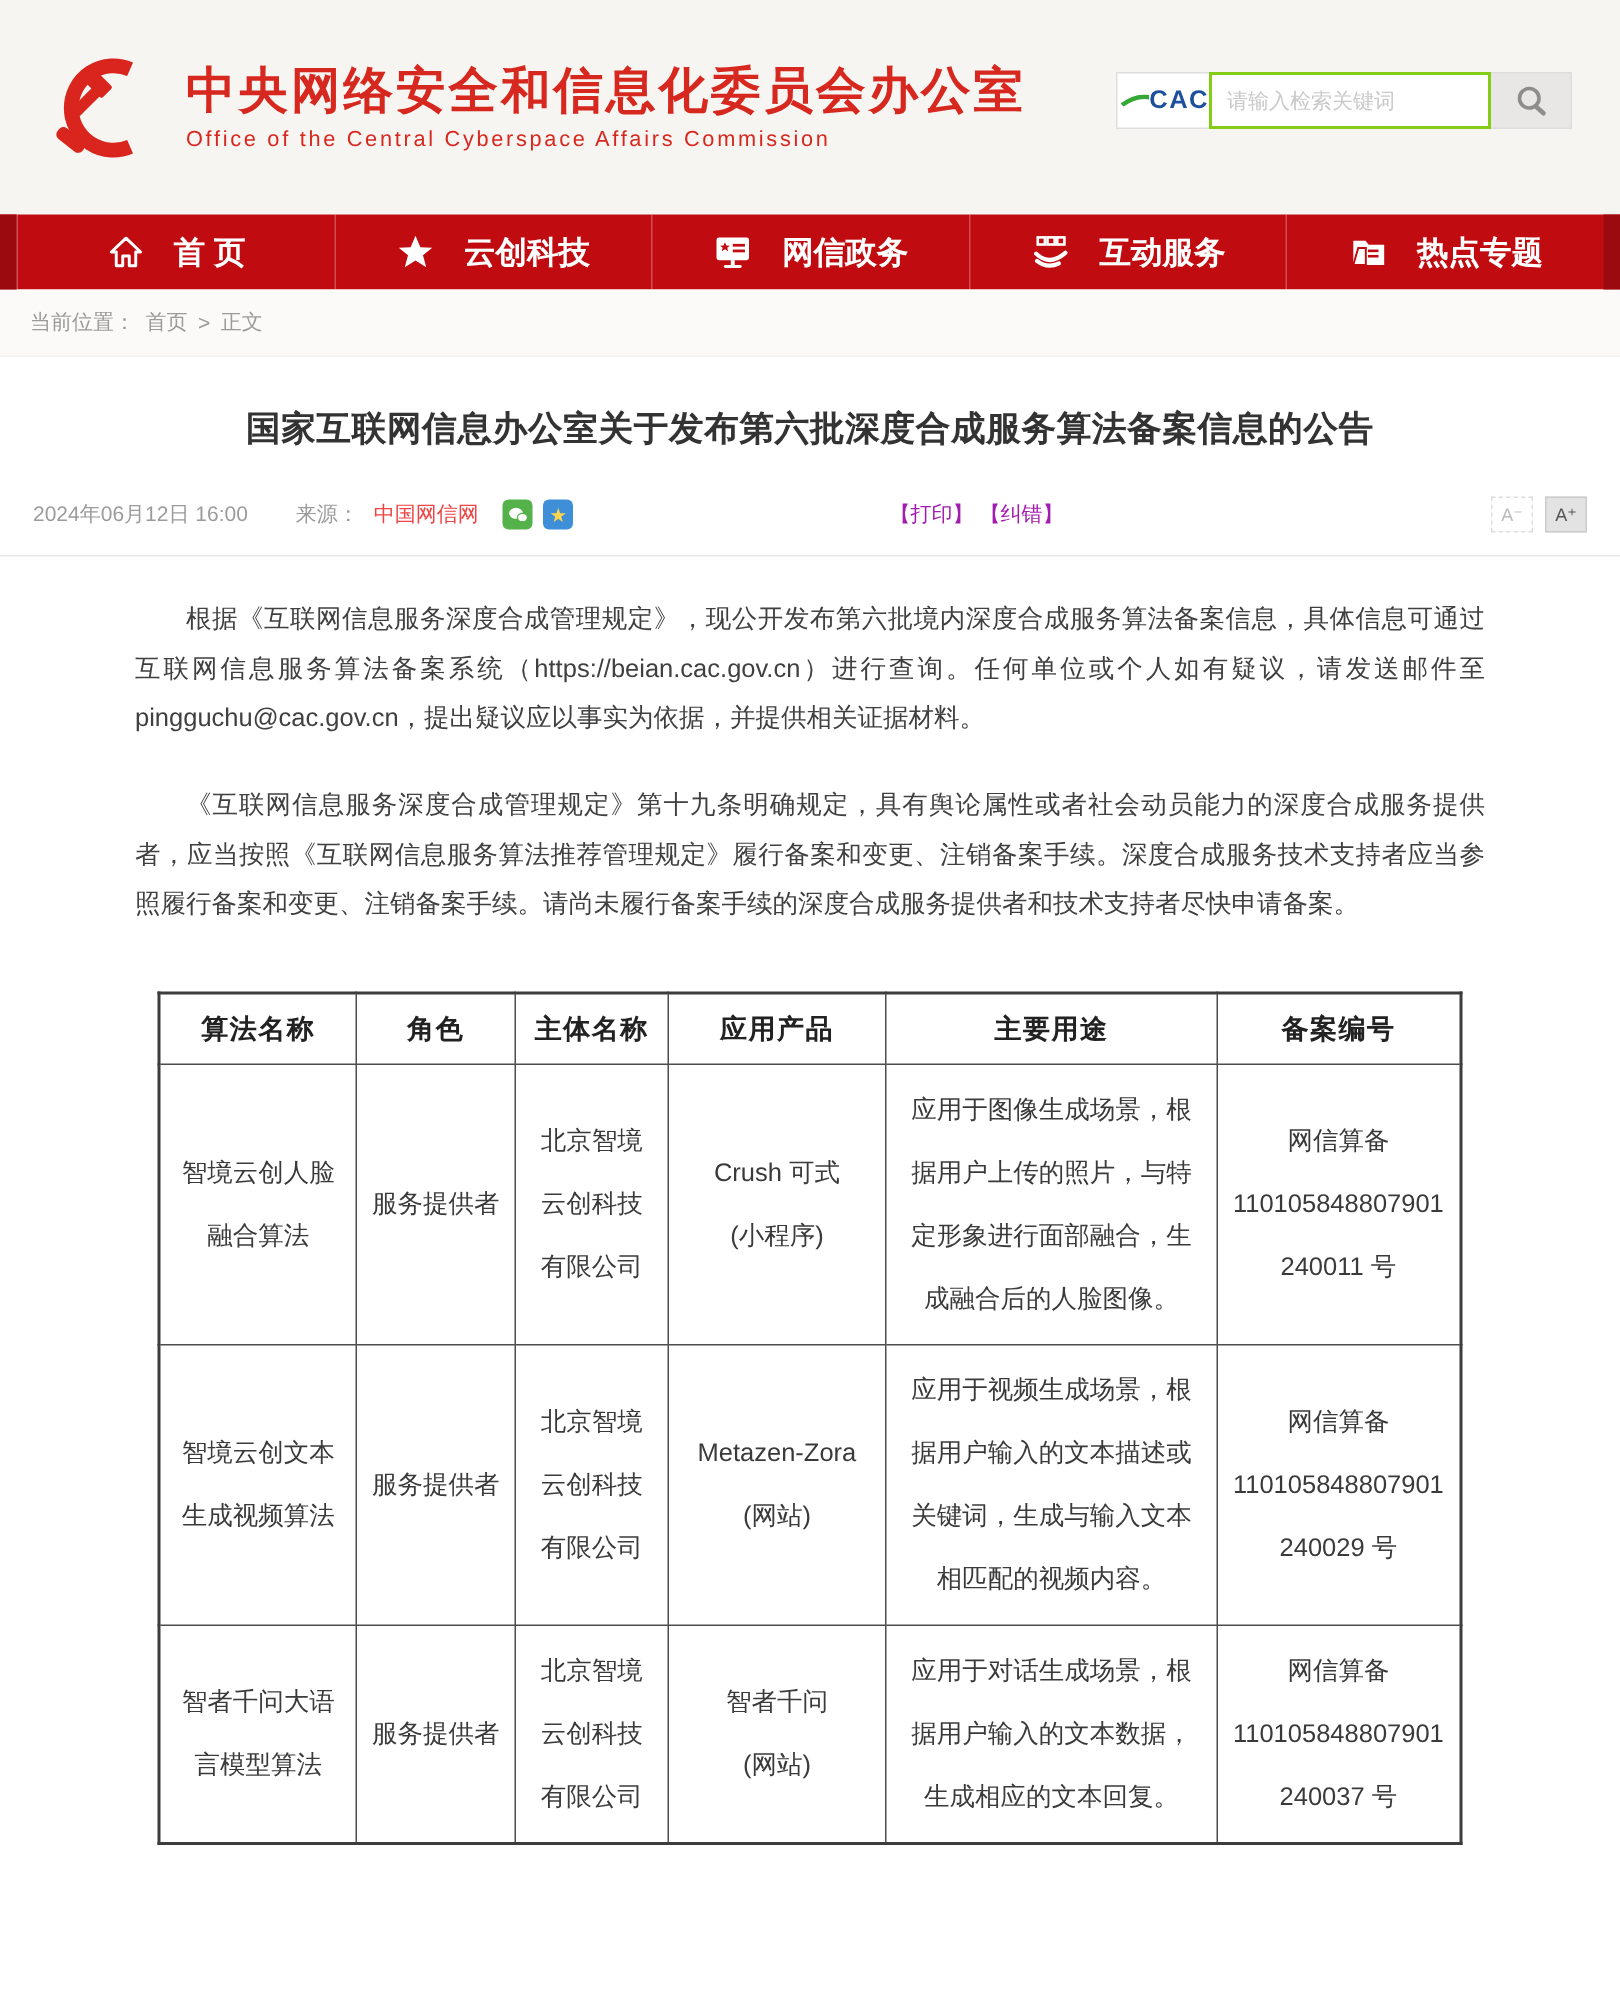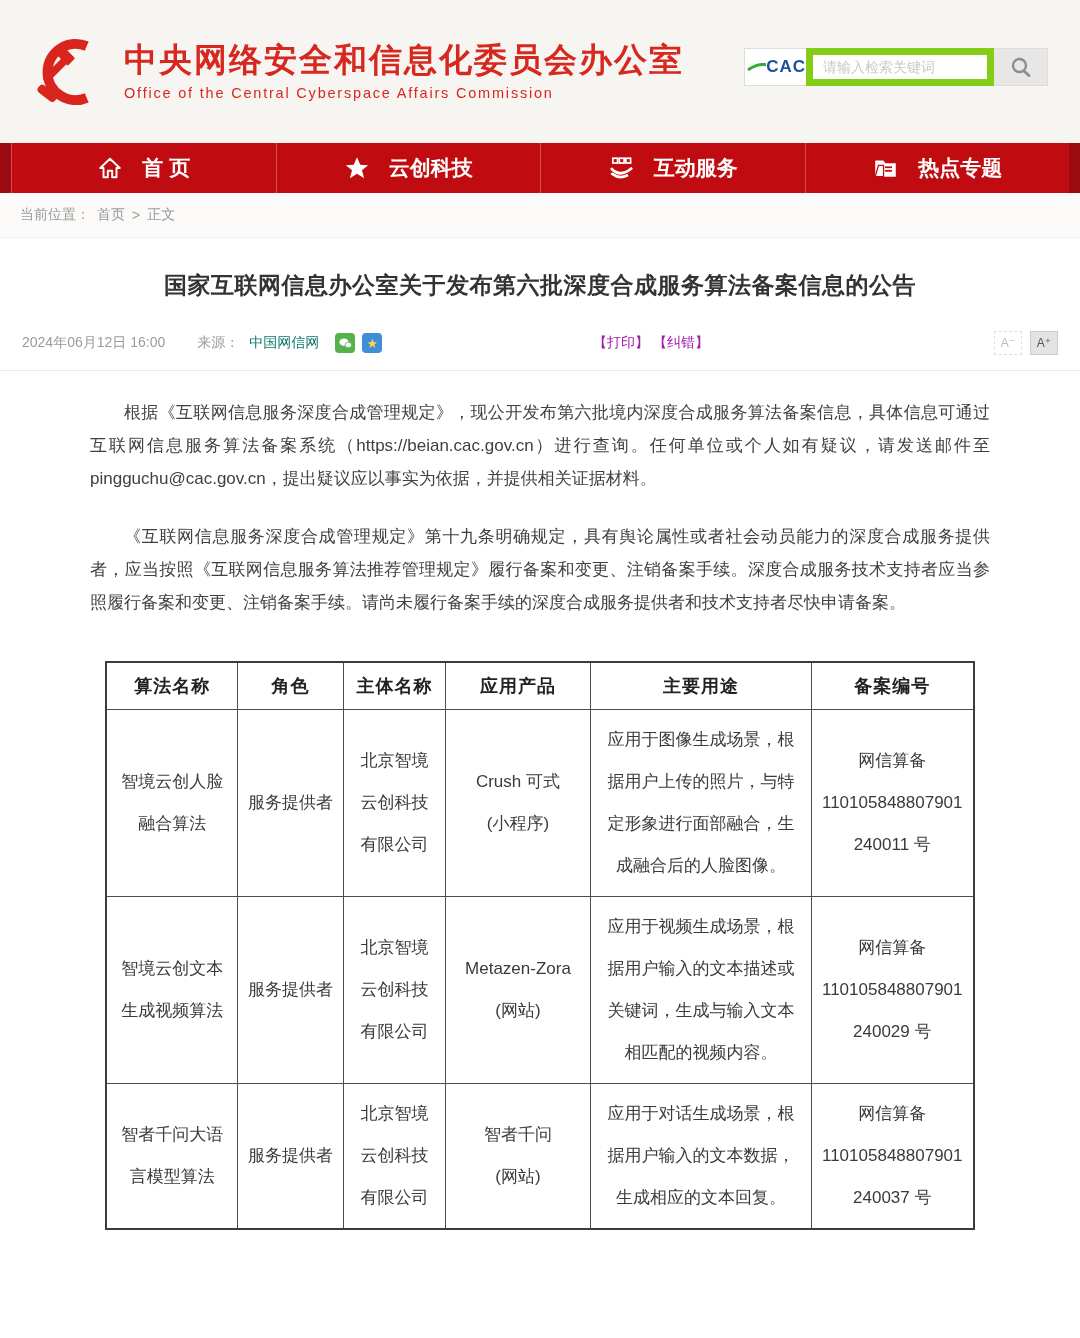--- a/index.html
+++ b/index.html
@@ -25,21 +25,21 @@
     font-size:14.5px; color:#d7281f; letter-spacing:1.8px; margin-top:7px;
     font-weight:500;
   }
   .search{ margin-left:auto; display:flex; height:38px; margin-top:-10px; }
   .search-logo{
     width:62px; background:#fff; border:1px solid #ddd; border-right:none;
     display:flex; flex-direction:row; align-items:center; justify-content:center;
   }
   .cac-word{ font-size:17px; font-weight:bold; color:#1c4f9c; letter-spacing:1px; line-height:1; }
   .search-input{
-    width:188px; border:7px solid #84cc16; background:#fff; padding:4px 10px;
+    width:188px; border:2px solid #84cc16; background:#fff; padding:4px 10px;
     font-size:14px; color:#6d28d9; outline:none;
   }
   .search-input::placeholder{ color:#c9c9c9; }
   .search-btn{
     width:54px; background:#e9e7e5; border:1px solid #ddd; border-left:none;
     display:flex; align-items:center; justify-content:center; cursor:pointer;
   }
 
   
   .nav{ height:50px; background:#c00b10; display:flex; }
@@ -66,21 +66,21 @@
     text-align:center; font-size:23px; font-weight:bold; color:#333;
     letter-spacing:.5px;
   }
   .meta-row{
     position:relative; margin-top:30px; padding:0 22px 15px;
     border-bottom:1px solid #e9e8e7;
     display:flex; align-items:center; font-size:14px; color:#9b9b9b;
   }
   .meta-left{ display:flex; align-items:center; gap:10px; }
   .meta-source-label{ margin-left:22px; }
-  .meta-source{ color:#0f766e; }
+  .meta-source{ color:#ef4444; }
   .share-icons{ display:flex; gap:7px; margin-left:6px; }
   .share-icon{
     width:20px; height:20px; border-radius:4px; display:flex;
     align-items:center; justify-content:center; cursor:pointer;
   }
   .share-wechat{ background:#55b24a; }
   .share-qzone{ background:#3f8fd8; color:#ffd64d; font-size:13px; line-height:1; }
   .meta-mid{ position:absolute; left:593px; color:#a21caf; display:flex; gap:4px; }
   .meta-mid span{ cursor:pointer; }
   .meta-right{ margin-left:auto; display:flex; gap:8px; }
@@ -165,20 +165,31 @@
     <span>首 页</span>
   </div>
 
   <div class="nav-item">
     <svg width="26" height="26" viewBox="0 0 24 24">
       <path d="M12 2 L15 9 L22.3 9.4 L16.6 14 L18.6 21.4 L12 17.3 L5.4 21.4 L7.4 14 L1.7 9.4 L9 9 Z" fill="#fff"></path>
     </svg>
     <span>云创科技</span>
   </div>
 
+  <div class="nav-item">
+    <svg width="27" height="26" viewBox="0 0 24 24">
+      <rect x="2" y="3" width="20" height="14" rx="1.5" fill="#fff"></rect>
+      <path d="M7.2 6 L8.1 8 L10.2 8.1 L8.6 9.4 L9.2 11.5 L7.2 10.3 L5.2 11.5 L5.8 9.4 L4.2 8.1 L6.3 8 Z" fill="#c00b10"></path>
+      <rect x="12" y="7" width="7.5" height="1.7" fill="#c00b10"></rect>
+      <rect x="12" y="10.5" width="7.5" height="1.7" fill="#c00b10"></rect>
+      <rect x="10.8" y="17" width="2.4" height="3" fill="#fff"></rect>
+      <rect x="6.5" y="20" width="11" height="1.8" rx=".9" fill="#fff"></rect>
+    </svg>
+    <span>网信政务</span>
+  </div>
 
   <div class="nav-item">
     <svg width="27" height="26" viewBox="0 0 24 24">
       <rect x="4" y="3" width="4.4" height="4.4" fill="none" stroke="#fff" stroke-width="1.6"></rect>
       <rect x="10" y="3" width="4.4" height="4.4" fill="none" stroke="#fff" stroke-width="1.6"></rect>
       <rect x="16" y="3" width="4.4" height="4.4" fill="none" stroke="#fff" stroke-width="1.6"></rect>
       <path d="M3 13 Q11 21 21 12.5" fill="none" stroke="#fff" stroke-width="2.6" stroke-linecap="round"></path>
       <path d="M3.5 17.5 Q10 22.5 17 19" fill="none" stroke="#fff" stroke-width="2.6" stroke-linecap="round"></path>
     </svg>
     <span>互动服务</span>

